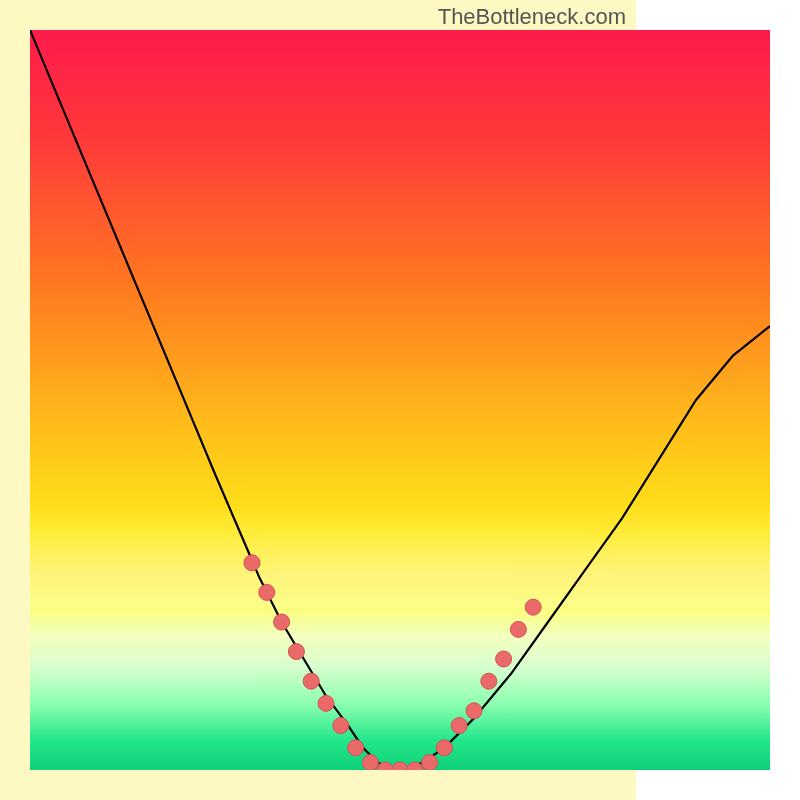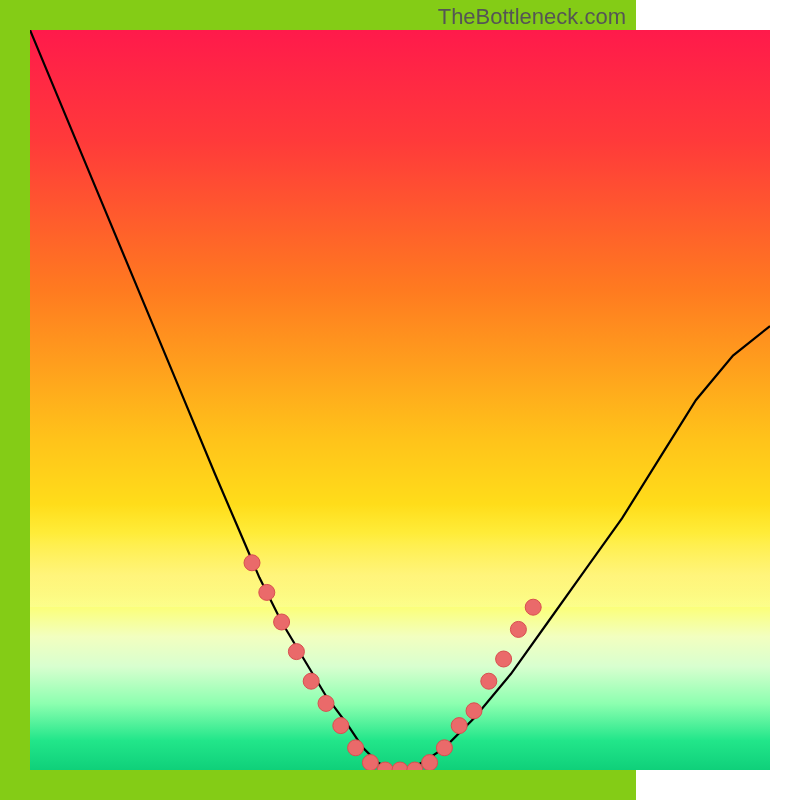--- a/index.html
+++ b/index.html
@@ -7,21 +7,21 @@
     padding: 0;
     width: 800px;
     height: 800px;
     overflow: hidden;
     font-family: Arial, Helvetica, sans-serif;
   }
   .frame {
     position: relative;
     width: 636px;
     height: 800px;
-    background: #84cc16;
+    background: #fef9c3;
     text-align: center;
   }
   .watermark {
     position: absolute;
     top: 4px;
     right: 10px;
     color: #555;
     font-size: 22px;
     font-weight: 500;
     z-index: 10;

